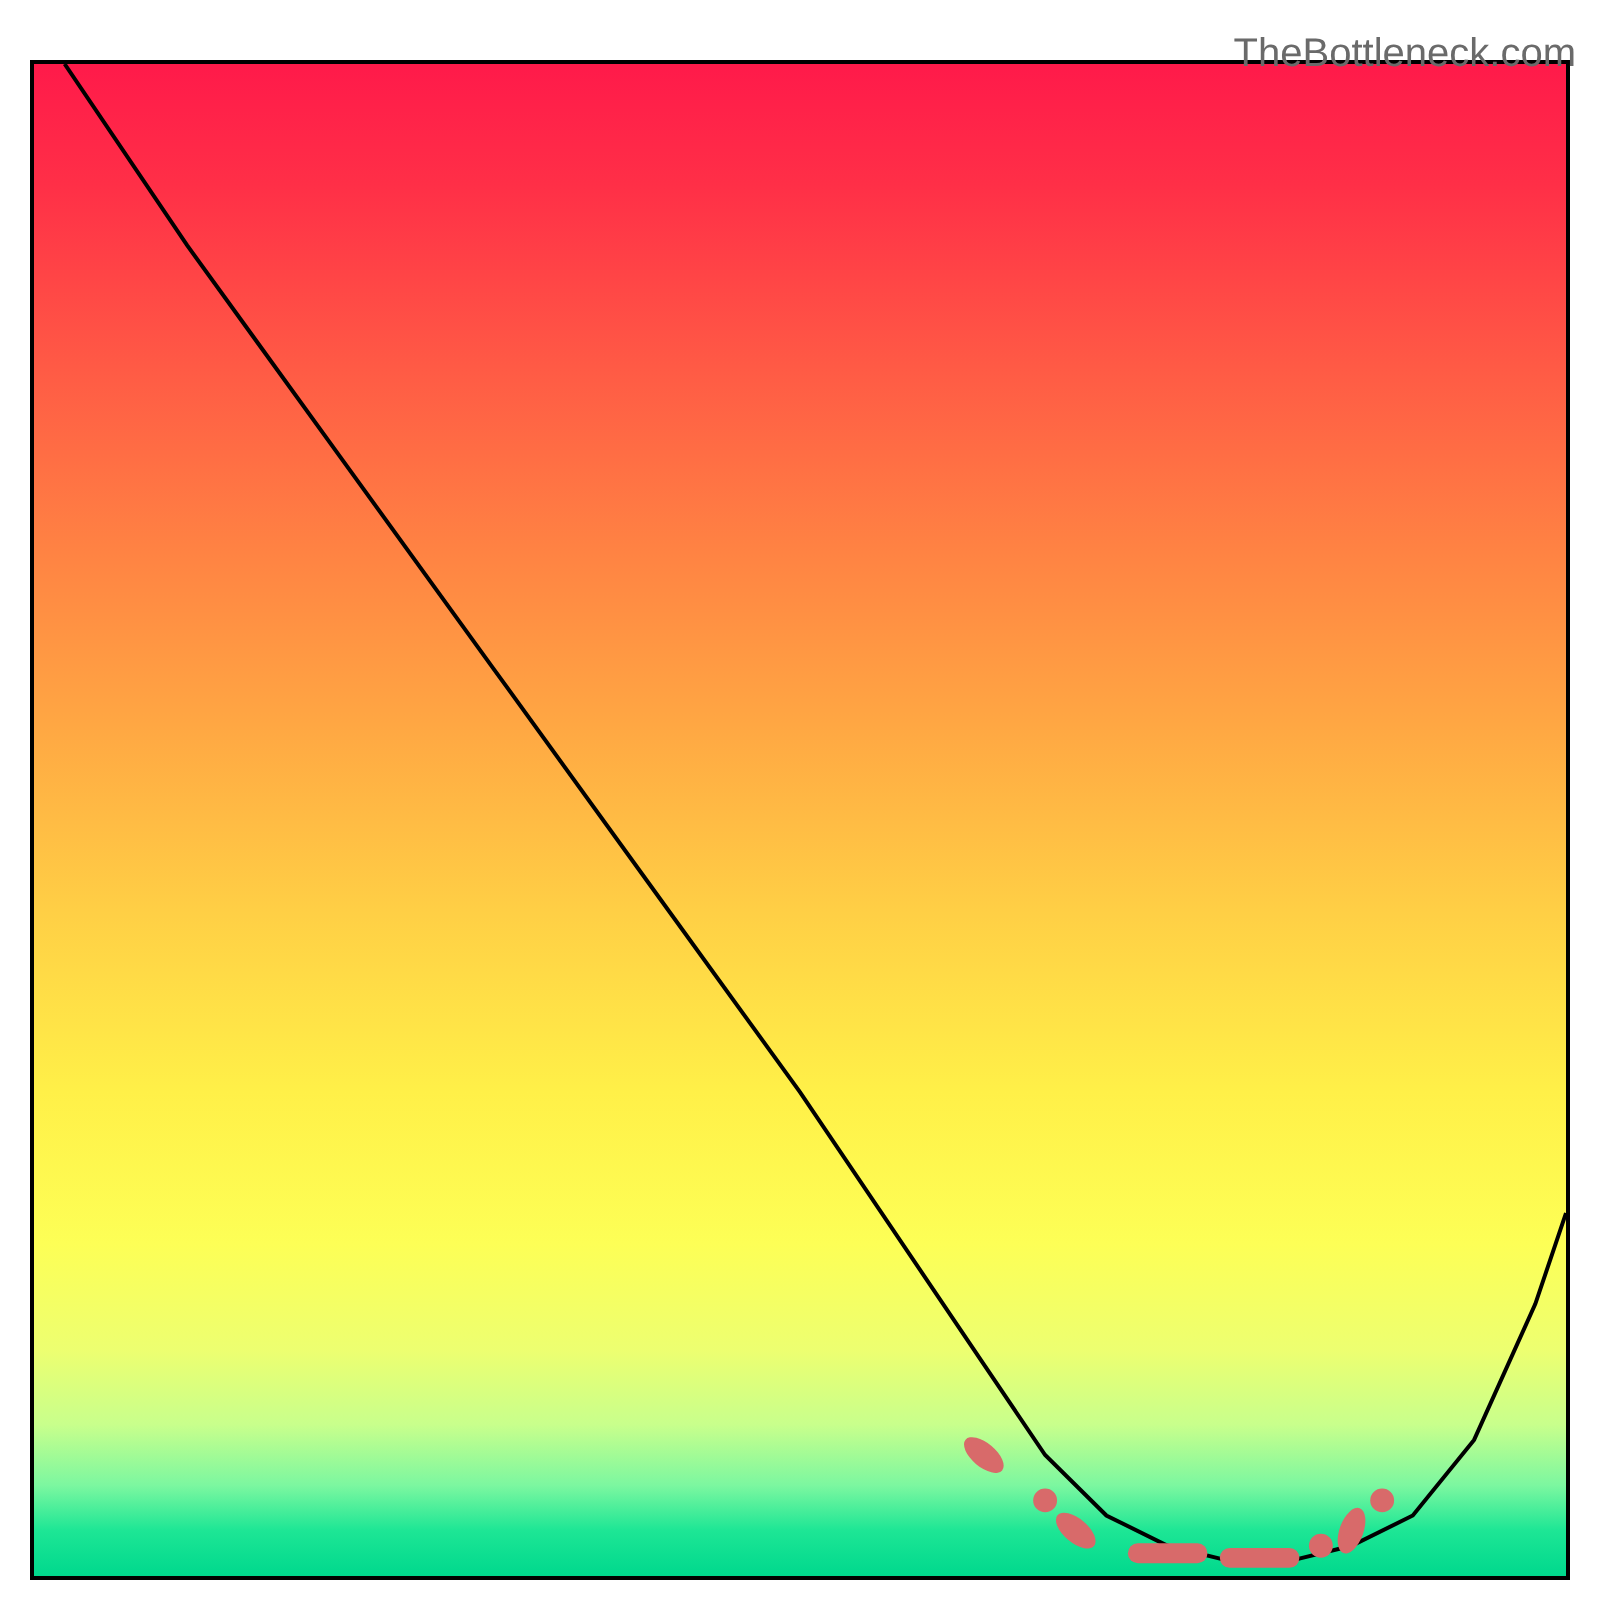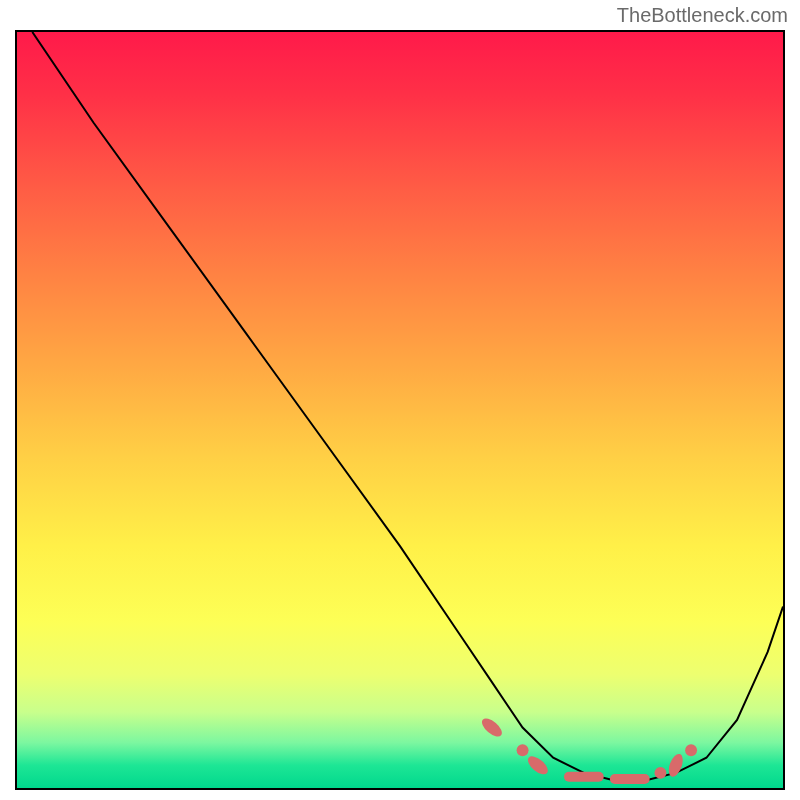--- a/index.html
+++ b/index.html
@@ -6,21 +6,21 @@
   body {
     width: 800px;
     height: 800px;
     background: #ffffff;
     font-family: Arial, sans-serif;
     position: relative;
     overflow: hidden;
   }
   .attribution {
     position: absolute;
-    top: 4px;
+    top: 16px;
     right: 12px;
     font-size: 20px;
     color: #6a6a6a;
     font-weight: 400;
     z-index: 10;
   }
   .chart-area {
     position: absolute;
     top: 30px;
     left: 15px;

